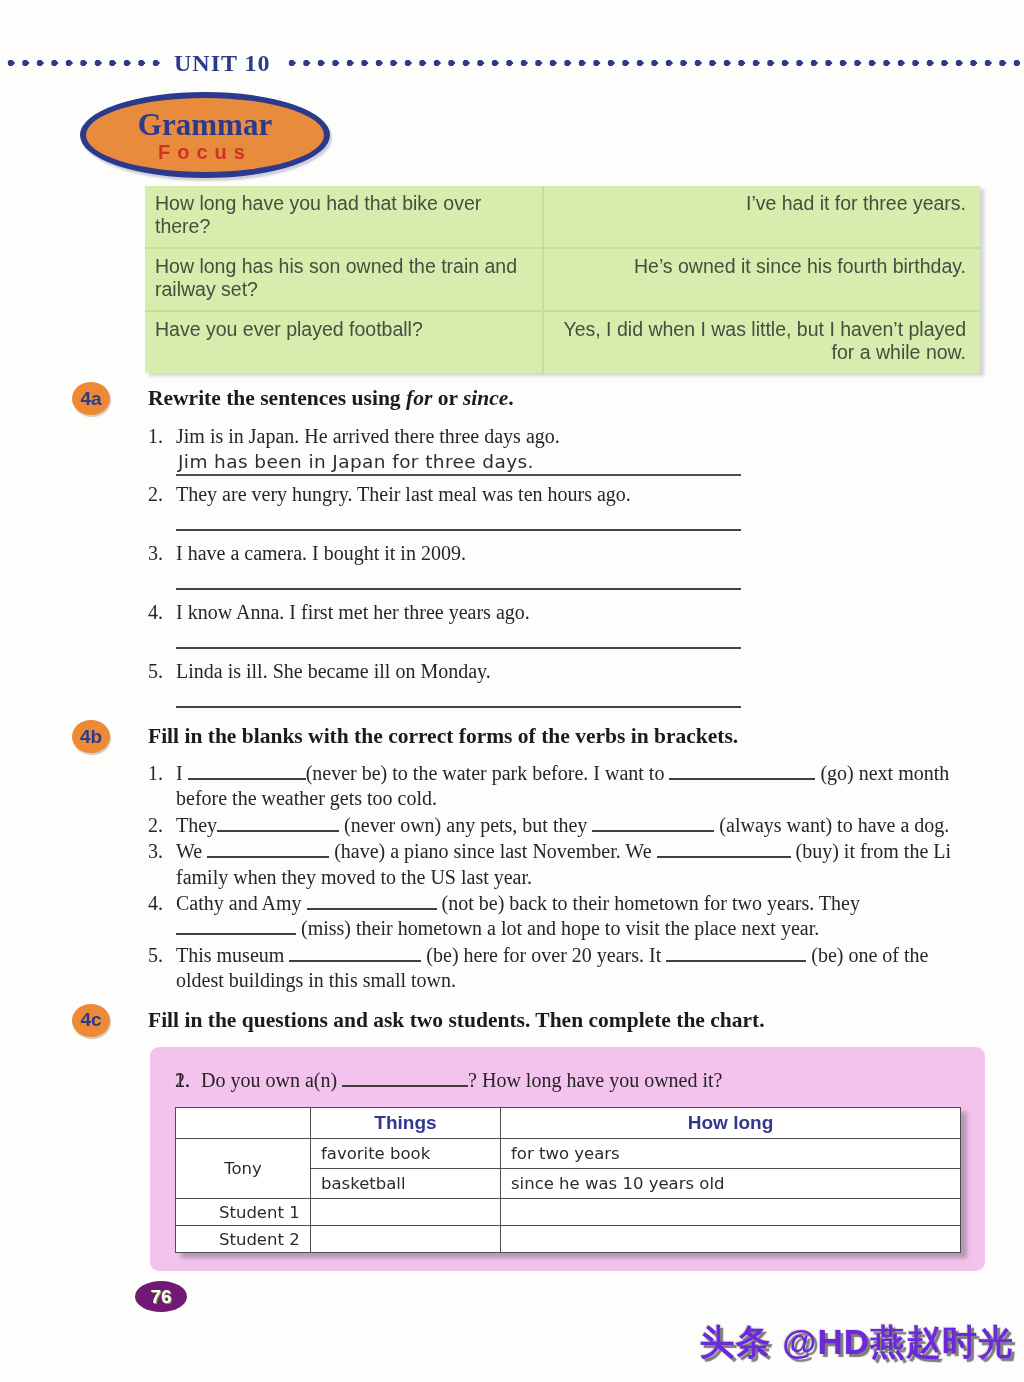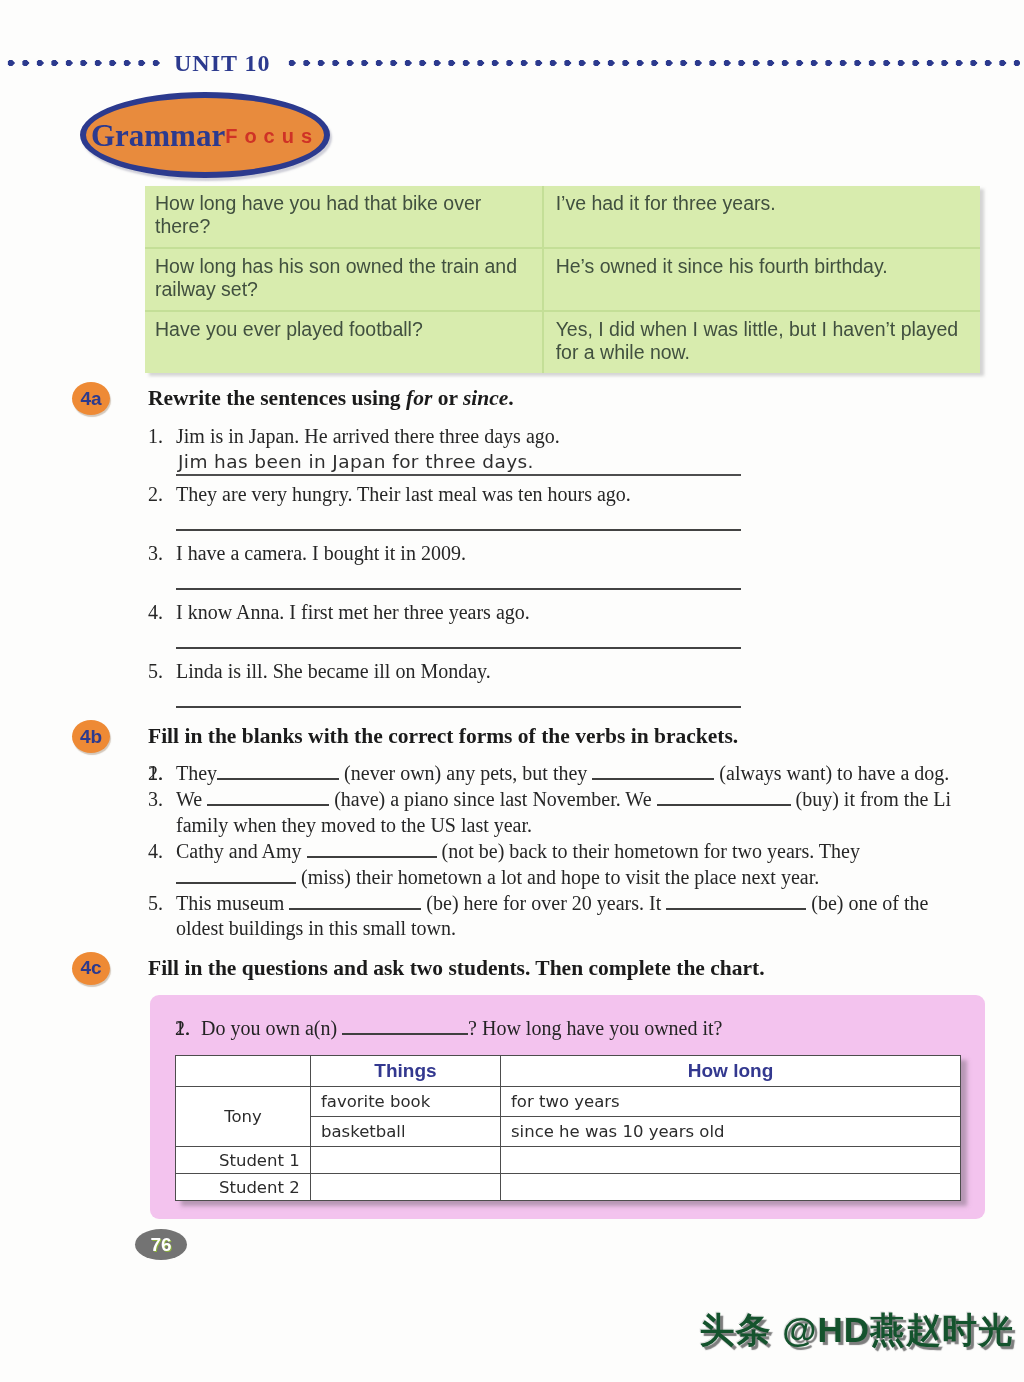--- a/index.html
+++ b/index.html
@@ -12,35 +12,35 @@
   
   .unit-header { display:flex; align-items:center; margin:50px 4px 0 4px; height:26px; }
   .dots { height:10px; background-image:radial-gradient(circle 3.3px at 7px 5px, #2c3a8e 97%, transparent 100%); background-size:14.5px 10px; background-repeat:repeat-x; }
   .dots-left { width:156px; }
   .dots-right { flex:1; }
   .unit-label { font-family:Liberation Serif, serif; font-weight:bold; font-size:24px; letter-spacing:1px; color:#2c3a8e; margin:0 14px; }
   
   .grammar-oval {
     width:250px; height:86px; margin:16px 0 0 80px;
     background:#e88b3d; border:6px solid #2c3a8e; border-radius:50%;
-    display:flex; flex-direction:row; align-items:center; justify-content:center;
+    display:flex; flex-direction:column; align-items:center; justify-content:center;
     box-shadow:2px 3px 2px rgba(120,120,150,.35);
   }
   .g1 { font-family:"Liberation Serif", serif; font-weight:bold; font-size:31px; color:#2c3a8e; line-height:1; }
   .g2 { font-family:"Liberation Sans", sans-serif; font-weight:bold; font-size:20px; color:#cf3226; letter-spacing:7px; margin-top:2px; line-height:1; }
   
   .gtable {
     width:835px; margin:8px 0 0 145px; background:#d8ecae;
     font-family:"Liberation Sans", sans-serif; font-size:19.5px; line-height:1.18; color:#41503f;
     box-shadow:4px 3px 3px rgba(150,150,150,.4);
   }
   .grow-row { display:flex; }
   .grow-row + .grow-row { border-top:2px solid #c4df97; }
   .gq { width:47.5%; padding:6px 14px 9px 10px; }
-  .ga { flex:1; border-left:2px solid #c4df97; padding:6px 14px 9px 12px; }
+  .ga { flex:1; border-left:2px solid #c4df97; padding:6px 14px 9px 12px;text-align:right; }
   
   .sec { margin-left:72px; margin-right:40px; }
   #s4a { margin-top:9px; } #s4b { margin-top:12px; } #s4c { margin-top:10px; }
   .sec-head { display:flex; align-items:flex-start; }
   .badge {
     flex:0 0 38px; width:38px; height:33px; border-radius:50%;
     background:#ee8a35; color:#2c3a8e;
     font-family:"Liberation Sans", sans-serif; font-weight:bold; font-size:19px;
     display:flex; align-items:center; justify-content:center;
     margin-right:38px; box-shadow:1px 2px 1px rgba(150,120,90,.4);
@@ -66,28 +66,28 @@
   .chart { border-collapse:collapse; margin-top:13px; background:#fff; box-shadow:6px 5px 4px rgba(125,110,125,.5); table-layout:fixed; }
   .chart th, .chart td { border:1.6px solid #4d4d4d; padding:2px 10px; }
   .chart th { font-family:"Liberation Sans", sans-serif; font-weight:bold; font-size:19px; color:#33388f; text-align:center; height:31px; }
   .col-name { width:135px; } .col-things { width:190px; } .col-howlong { width:460px; }
   .chart td { height:30px; font-family:"DejaVu Sans", sans-serif; font-size:16.5px; color:#2b2b2b; }
   .chart .tony-cell { text-align:center; }
   .chart .student-row td { height:27px;padding-left:43px; }
   
   .footer-row { margin:10px 0 0 135px; }
   .page-num {
-    width:52px; height:31px; border-radius:50%; background:#737373; color:#fff;
+    width:52px; height:31px; border-radius:50%; background:#701a75; color:#fff;
     font-family:"Liberation Sans", sans-serif; font-weight:bold; font-size:19px;
     display:flex; align-items:center; justify-content:center; text-shadow:1px 1px 0 #8db13c;
   }
   .watermark {
-    position:absolute; right:10px; bottom:28px;
+    position:absolute; right:10px; bottom:16px;
     font-family:"Liberation Sans", sans-serif; font-weight:bold; font-size:35px; letter-spacing:1px;
-    color:#14532d; text-shadow:3px 3px 1px #7d7d7d, -1px -1px 0 #e0e0e0;
+    color:#6d28d9; text-shadow:3px 3px 1px #7d7d7d, -1px -1px 0 #e0e0e0;
   }
 </style>
 </head>
 <body>
 
 <div class="page">
 
   <header class="unit-header">
     <div class="dots dots-left"></div>
     <div class="unit-label">UNIT 10</div>
@@ -142,21 +142,21 @@
       </div>
     </div>
   </section>
 
   <section class="sec" id="s4b">
     <div class="sec-head">
       <span class="badge">4b</span>
       <h2 class="sec-title">Fill in the blanks with the correct forms of the verbs in brackets.</h2>
     </div>
     <div class="items">
-      <p class="li"><span class="num">1.</span></p>
+      <p class="li"><span class="num">1.</span><span>I <span class="blank" style="width: 118px;"></span>(never be) to the water park before. I want to <span class="blank" style="width: 146px;"></span> (go) next month before the weather gets too cold.</span></p>
       <p class="li"><span class="num">2.</span><span>They<span class="blank" style="width: 122px;"></span> (never own) any pets, but they <span class="blank" style="width: 122px;"></span> (always want) to have a dog.</span></p>
       <p class="li"><span class="num">3.</span><span>We <span class="blank" style="width: 122px;"></span> (have) a piano since last November. We <span class="blank" style="width: 134px;"></span> (buy) it from the Li family when they moved to the US last year.</span></p>
       <p class="li"><span class="num">4.</span><span>Cathy and Amy <span class="blank" style="width: 130px;"></span> (not be) back to their hometown for two years. They <span class="blank" style="width: 120px;"></span> (miss) their hometown a lot and hope to visit the place next year.</span></p>
       <p class="li"><span class="num">5.</span><span>This museum <span class="blank" style="width: 132px;"></span> (be) here for over 20 years. It <span class="blank" style="width: 140px;"></span> (be) one of the oldest buildings in this small town.</span></p>
     </div>
   </section>
 
   <section class="sec" id="s4c">
     <div class="sec-head">
       <span class="badge">4c</span>

